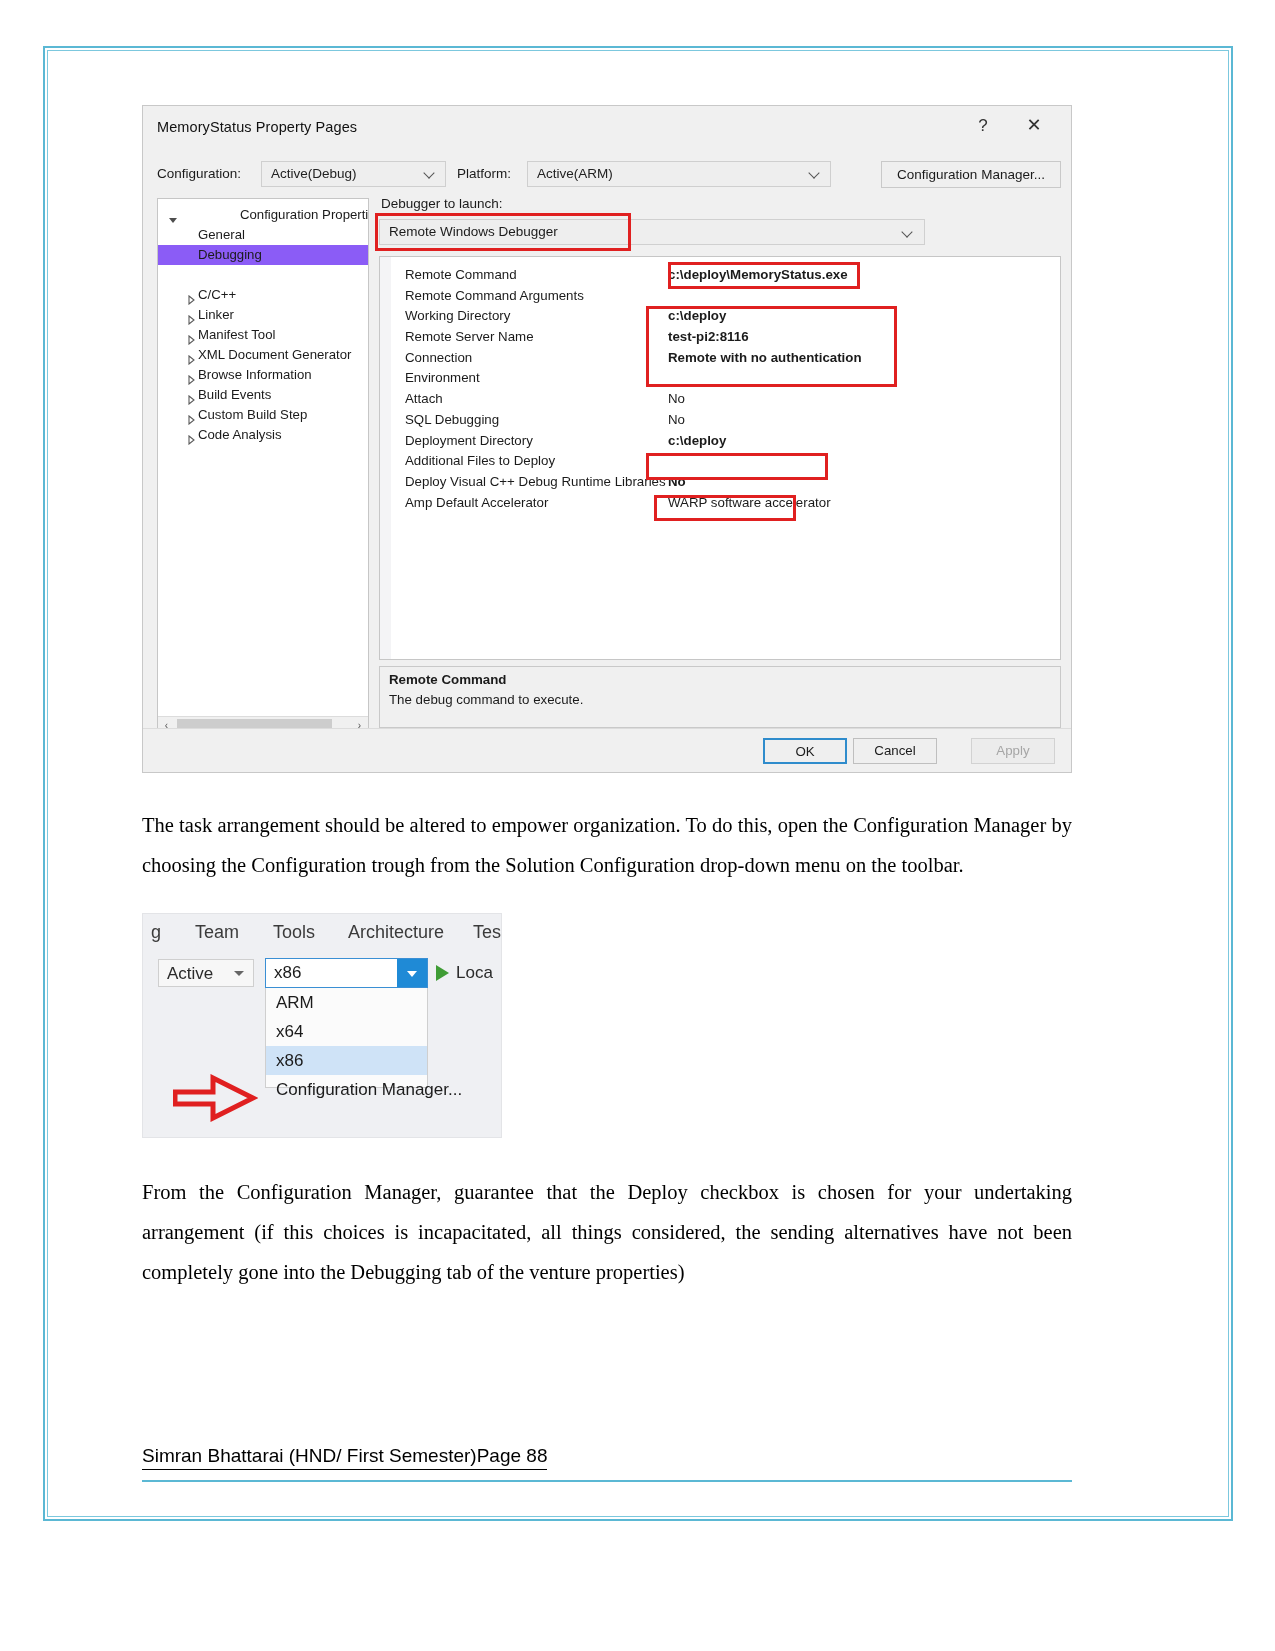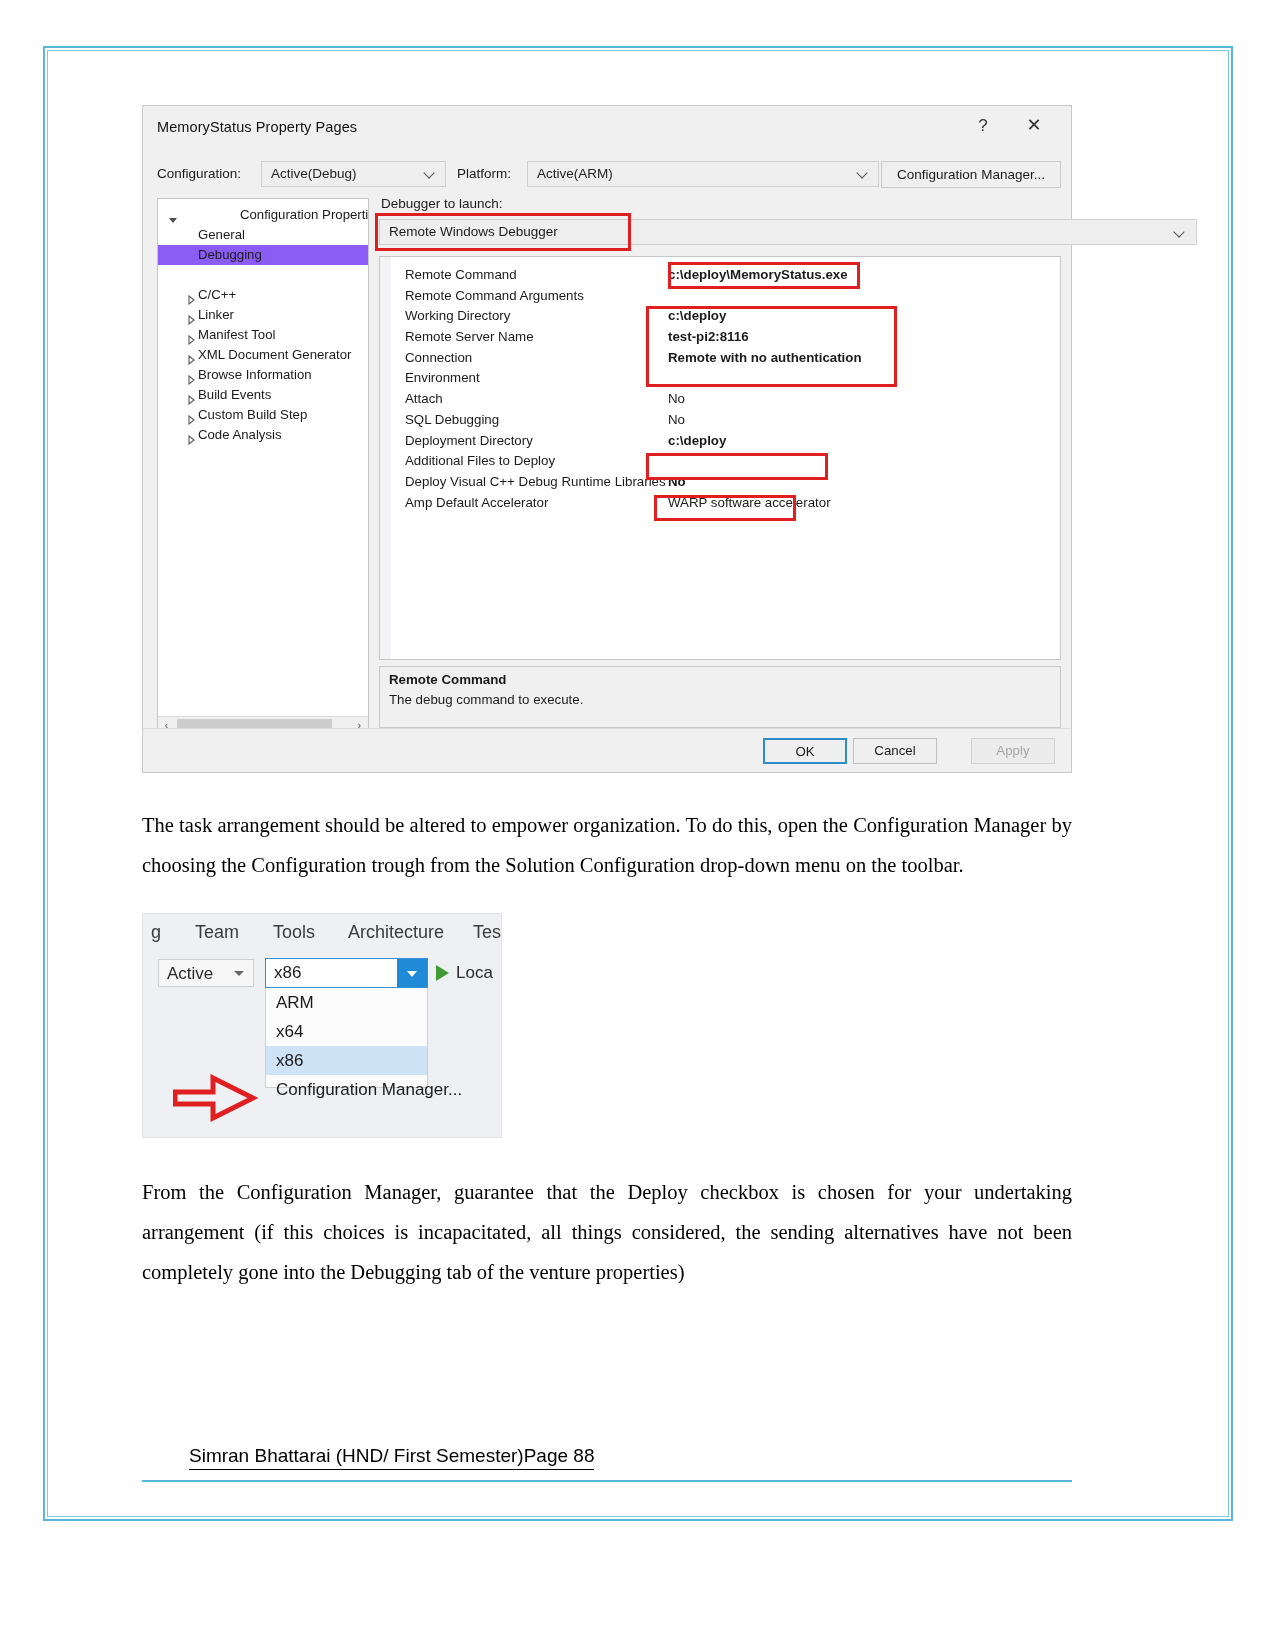--- a/index.html
+++ b/index.html
@@ -103,21 +103,21 @@
   .tree-scroll .thumb{
     position:absolute; left:19px; top:2px; width:155px; height:14px;
     background:#cdcdcd;
   }
 
   
   .dbg-launch-lbl{
     position:absolute; left:238px; top:90px; font-size:13.5px; color:#1b1b1b;
   }
   .dbg-combo{
-    position:absolute; left:236px; top:113px; width:818px; height:26px;
+    position:absolute; left:236px; top:113px; width:546px; height:26px;
     background:#eeeeee; border:1px solid #d0d0d0; font-size:13.5px;padding-left:8px;
   }
   .dbg-combo .txt{ position:absolute; left:9px; top:4px; color:#1b1b1b; }
   .dbg-combo .arr{ position:absolute; right:10px; top:9px; width:11px; height:7px; }
   .dbg-combo .arr:after{
     content:""; position:absolute; left:0; top:-1px;
     width:7px; height:7px;
     border-left:1.4px solid #555; border-bottom:1.4px solid #555;
     transform:rotate(-45deg);
   }
@@ -213,21 +213,20 @@
   .tb-arrow{ position:absolute; left:30px; top:160px; width:85px; height:48px; }
 
   
   .footer-wrap{ position:absolute; left:142px; top:1445px; width:930px; }
   .footer-txt{
     font-family:"Liberation Sans", sans-serif;
     font-size:19px; color:#000;
     display:inline-block;
     border-bottom:1px solid #000;
     padding-bottom:2px;
-    margin-left:47px;
   }
   .footer-rule{
     position:absolute; left:142px; top:1480px; width:930px; height:2px; background:#5bb8d4;
   }
 </style>
 </head>
 <body>
 
 <div class="page-frame"></div>
 <div class="page-inner"></div>
@@ -242,21 +241,21 @@
       <div class="vs-close">✕</div>
     </div>
 
     <div class="cfg-row">
       <div class="cfg-lbl" style="left:0;">Configuration:</div>
       <div class="cfg-combo" style="left:104px; width:185px;">
         <span class="txt">Active(Debug)</span>
         <span class="arr"></span>
       </div>
       <div class="cfg-lbl" style="left:300px;">Platform:</div>
-      <div class="cfg-combo" style="left:370px; width:352px;padding-left:20px;">
+      <div class="cfg-combo" style="left:370px; width:304px;padding-left:20px;">
         <span class="txt">Active(ARM)</span>
         <span class="arr"></span>
       </div>
       <div class="cfgmgr-btn">Configuration Manager...</div>
     </div>
 
     <div class="tree-panel">
       <div class="tree-list" id="tree-list">
           <div class="tree-item">
             <span class="tri" style="left: 10px;"><svg width="10" height="10" viewBox="0 0 10 10">

